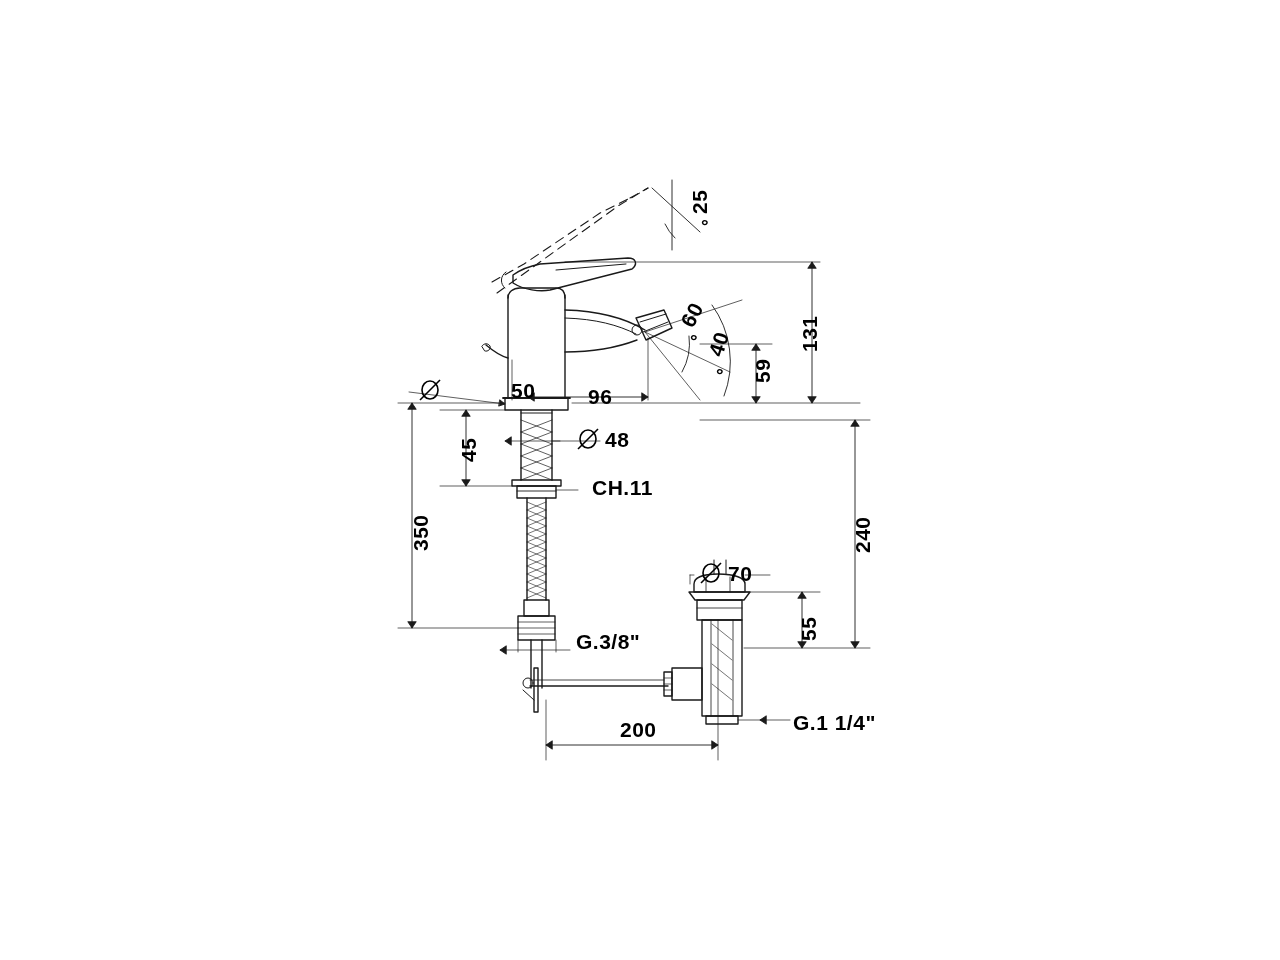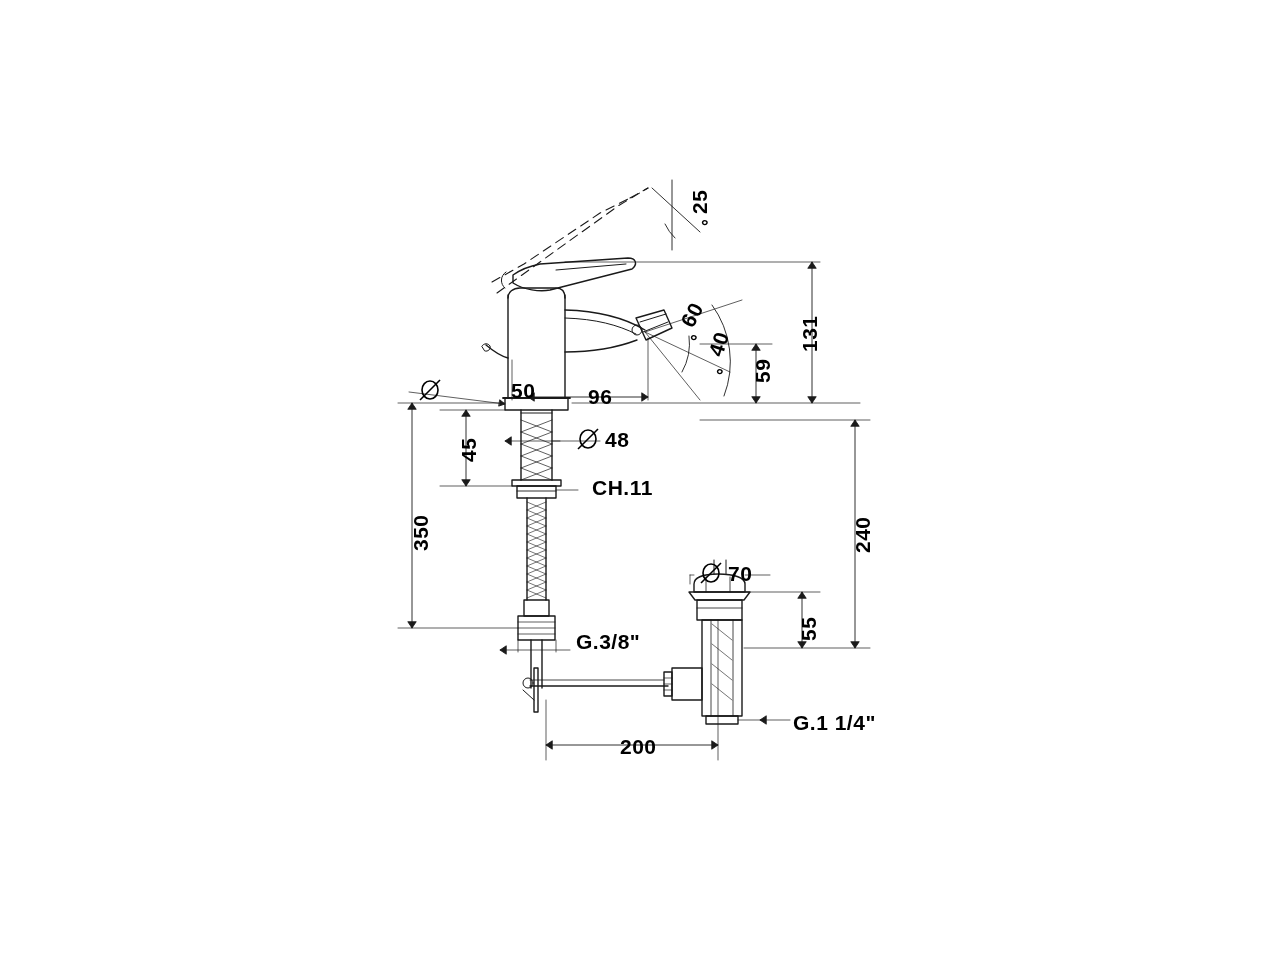--- a/index.html
+++ b/index.html
@@ -250,15 +250,15 @@
   <div class="dim-label" style="left:470px; top:379px;margin-left:41px;">50</div>
   <div class="dim-label" style="left:605px; top:428px;">48</div>
   <div class="dim-label vert" style="left:457px; top:462px;">45</div>
   <div class="dim-label" style="left:580px; top:476px;margin-left:12px;">CH.11</div>
   <div class="dim-label vert" style="left:409px; top:551px;">350</div>
   <div class="dim-label vert" style="left:851px; top:553px;">240</div>
   <div class="dim-label" style="left:728px; top:562px;">70</div>
   <div class="dim-label vert" style="left:797px; top:641px;">55</div>
   <div class="dim-label" style="left:576px; top:630px;">G.3/8"</div>
   <div class="dim-label" style="left:793px; top:711px;">G.1 1/4"</div>
-  <div class="dim-label" style="left:620px; top:735px;">200</div>
+  <div class="dim-label" style="left:620px; top:718px;">200</div>
 
 </div>
 
 </body></html>

